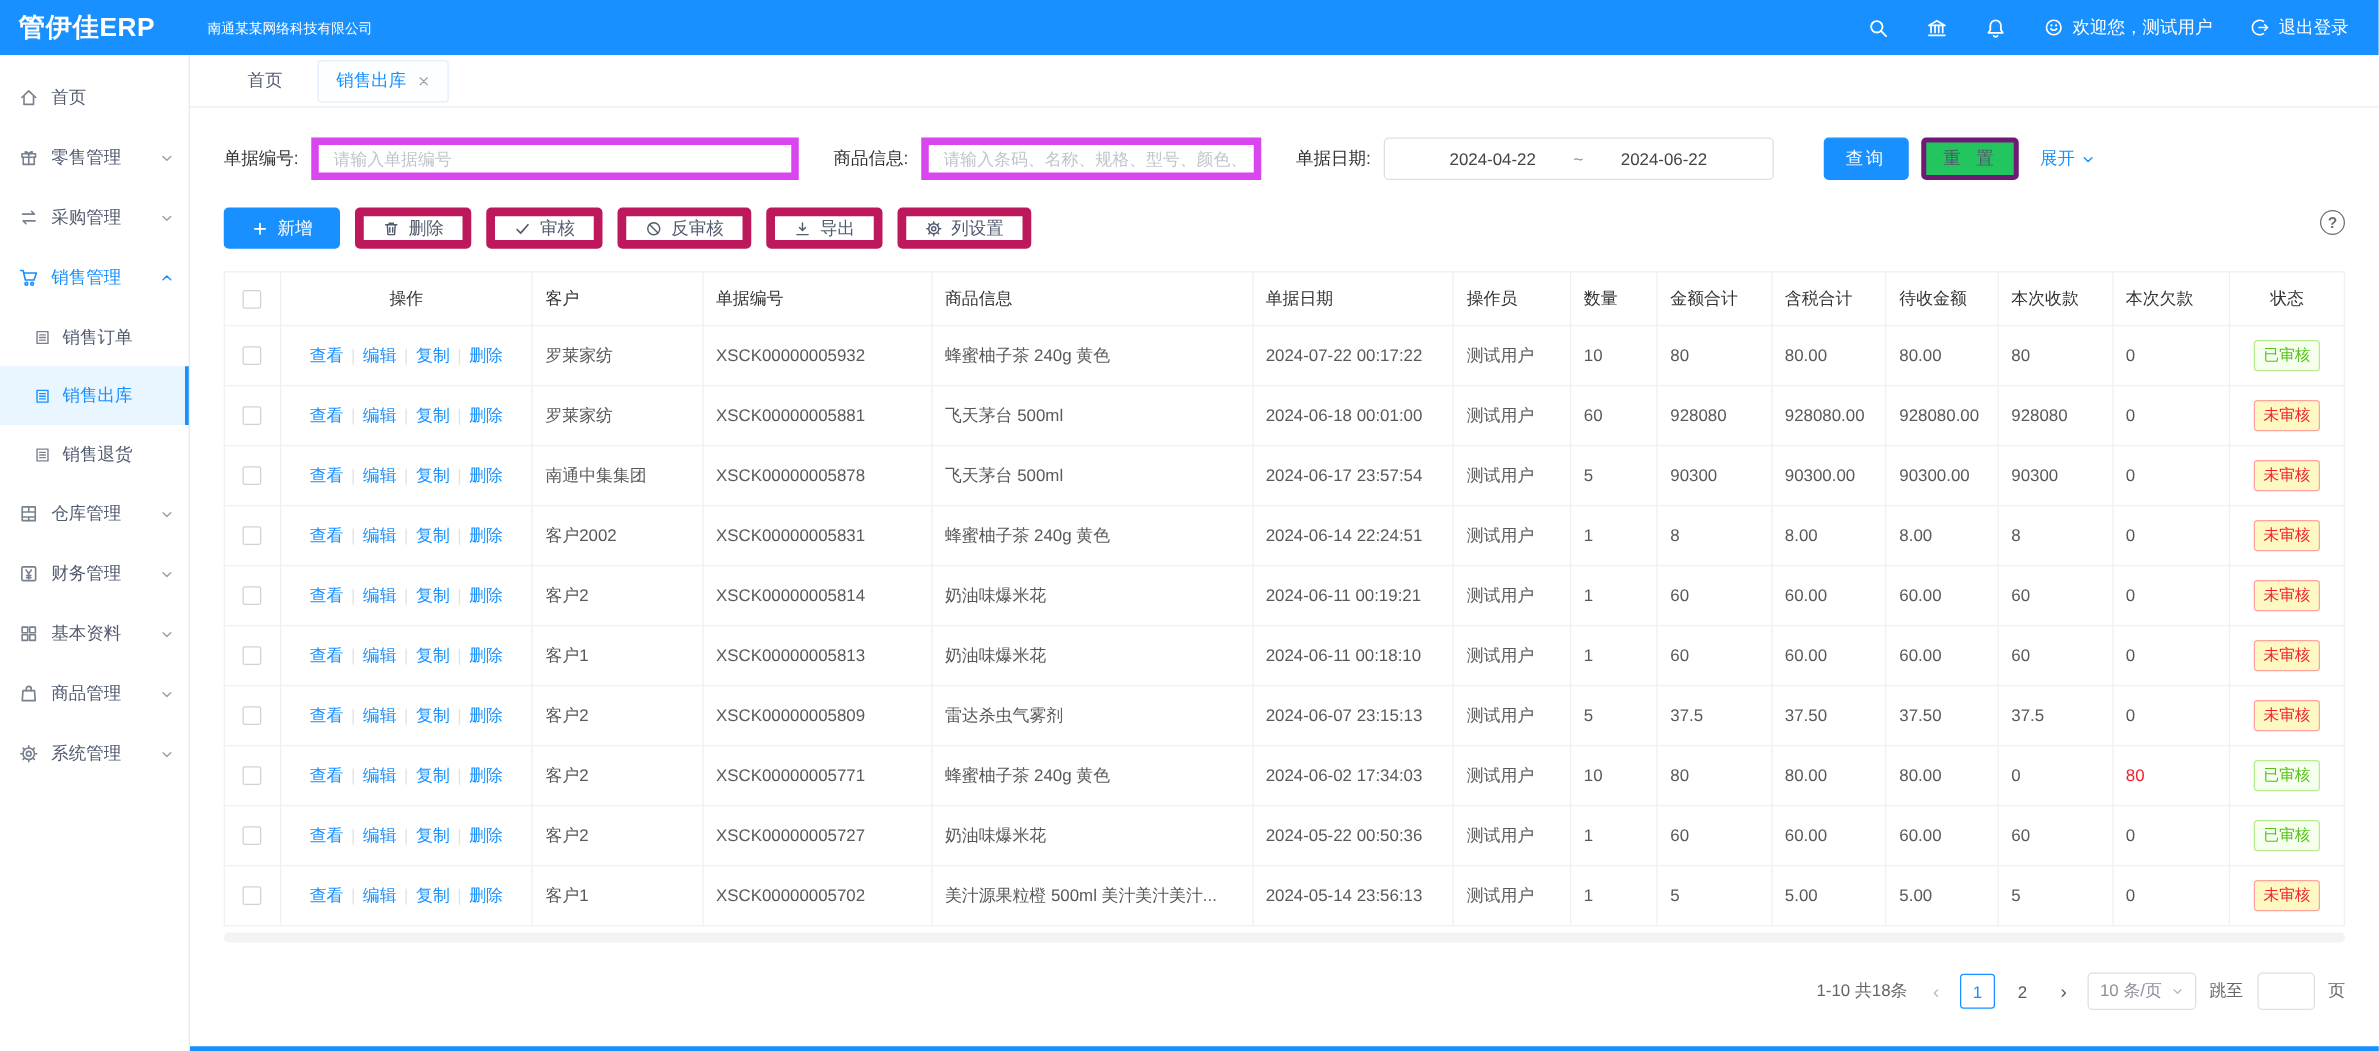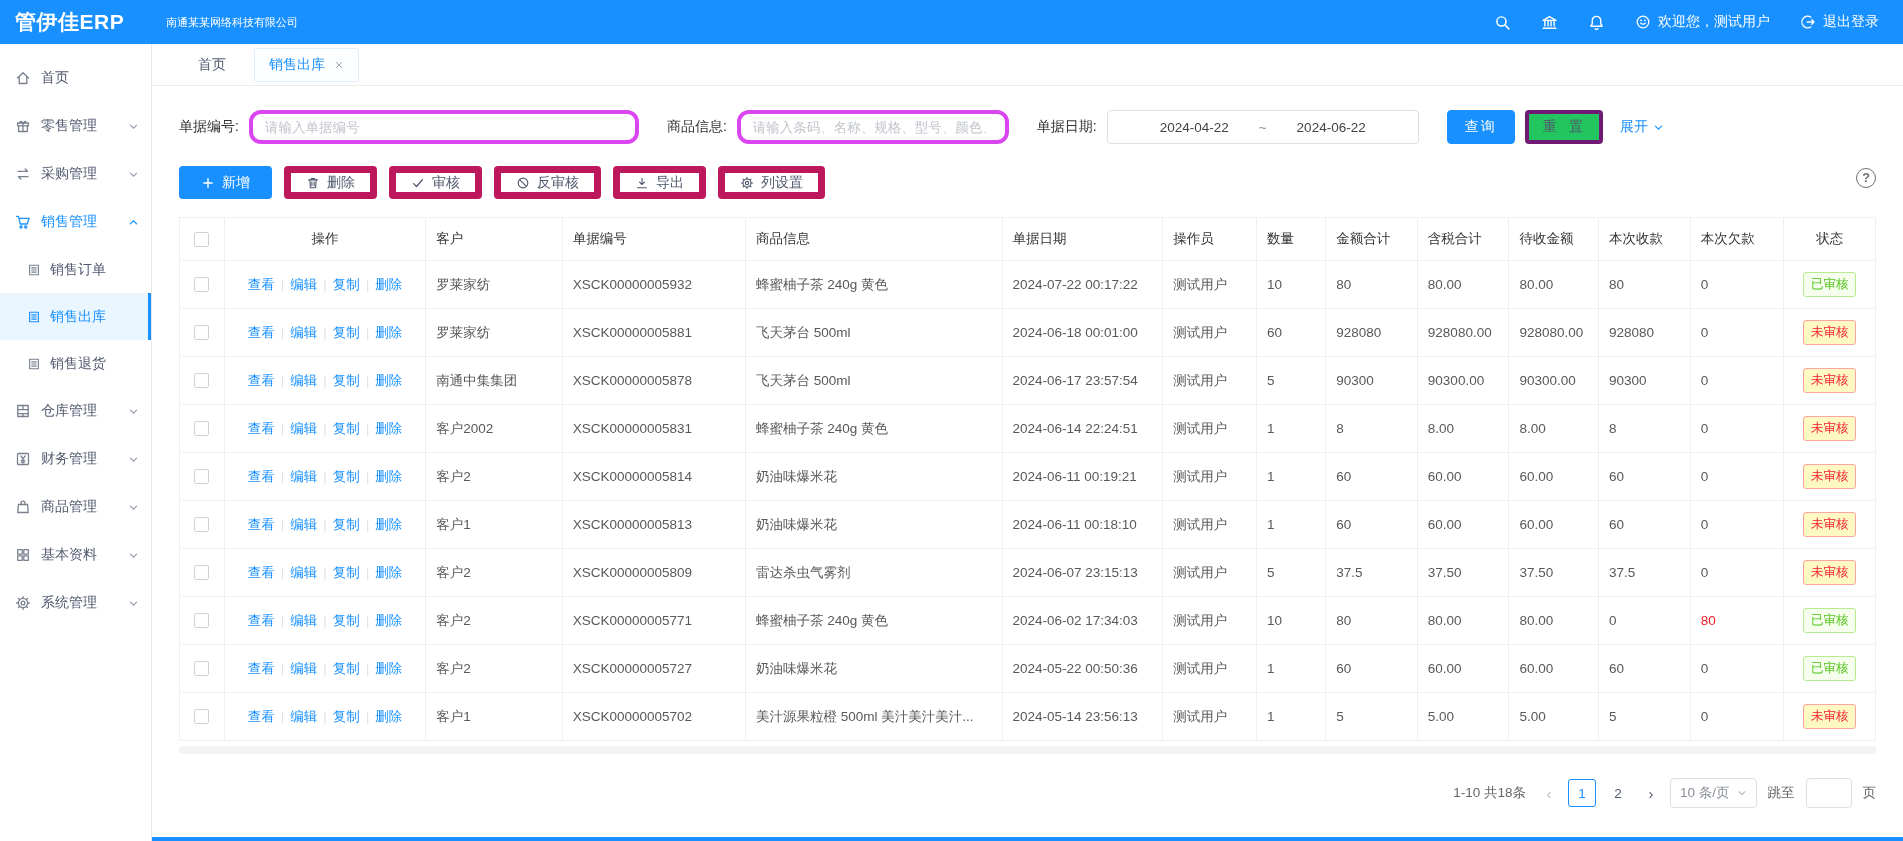--- a/index.html
+++ b/index.html
@@ -41,21 +41,21 @@
   .tab { display: flex; align-items: center; gap: 9px; padding: 7px 14px; color: #515a6e; cursor: pointer; border-radius: 3px; }
   .tab.active { color: #1890ff; border: 1px solid #e3eefb; background: #fdfeff; }
   .tab .tclose { color: #9aa1ad; }
   .tab .tclose svg { width: 10px; height: 10px; }
 
   
   .content { padding: 0 27px; position: relative; flex: 1; }
 
   .filter-row { display: flex; align-items: center; margin-top: 24px; }
   .f-label { margin-right: 10px; color: #333; }
-  .f-input { height: 34px; border: 4px solid #d946ef; border-radius: 12px; padding: 0 12px; font-size: 13.5px; color: #0f766e; outline: none; font-family: inherit; }
+  .f-input { height: 34px; border: 6px solid #d946ef; border-radius: 0; padding: 0 12px; font-size: 13.5px; color: #0f766e; outline: none; font-family: inherit; }
   .f-input::placeholder { color: #c0c4cc; }
   .inp-order { width: 390px; }
   .inp-product { width: 272px; margin-right: 0; }
   .date-range { width: 312px; height: 34px; border: 1px solid #dcdfe6; border-radius: 4px; display: flex; align-items: center; justify-content: center; gap: 30px; font-size: 13.5px; color: #444; cursor: pointer; }
   .btn { height: 34px; border-radius: 4px; font-size: 14px; display: inline-flex; align-items: center; justify-content: center; cursor: pointer; }
   .btn-primary { background: #1890ff; border: 1px solid #1890ff; color: #fff; padding: 0 17px; }
   .btn-plain { background: #22c55e; border: 4px solid #701a75; color: #515a6e; padding: 0 14px; letter-spacing: 2px; font-family: Liberation Mono, monospace; }
   .expand-link { color: #1890ff; display: inline-flex; align-items: center; gap: 5px; margin-left: 17px; cursor: pointer; }
   .expand-link svg { width: 11px; height: 11px; }
 
@@ -250,41 +250,41 @@
     <span>财务管理</span>
         <span class="chev">
           <svg viewBox="0 0 16 16" fill="none" stroke="currentColor" stroke-width="1.7" stroke-linecap="round" stroke-linejoin="round">
             <path d="M3.5 6 8 10.5 12.5 6"></path>
           </svg>
         </span>
       </div>
       <div class="menu-item">
         <span class="micon">
           <svg viewBox="0 0 16 16" fill="none" stroke="currentColor" stroke-width="1.3" stroke-linecap="round" stroke-linejoin="round">
-            <path d="M3.4 5.5h9.2l.6 8H2.8Z"></path>
-            <path d="M6 5.5V4.1a2 2 0 0 1 4 0v1.4"></path>
-          </svg>
-        </span>
-    <span>商品管理</span>
-        <span class="chev">
-          <svg viewBox="0 0 16 16" fill="none" stroke="currentColor" stroke-width="1.7" stroke-linecap="round" stroke-linejoin="round">
-            <path d="M3.5 6 8 10.5 12.5 6"></path>
-          </svg>
-        </span>
-      </div>
-      <div class="menu-item">
-        <span class="micon">
-          <svg viewBox="0 0 16 16" fill="none" stroke="currentColor" stroke-width="1.3" stroke-linecap="round" stroke-linejoin="round">
             <rect x="2.7" y="2.7" width="4.5" height="4.5"></rect>
             <rect x="8.8" y="2.7" width="4.5" height="4.5"></rect>
             <rect x="2.7" y="8.8" width="4.5" height="4.5"></rect>
             <rect x="8.8" y="8.8" width="4.5" height="4.5"></rect>
           </svg>
         </span>
     <span>基本资料</span>
+        <span class="chev">
+          <svg viewBox="0 0 16 16" fill="none" stroke="currentColor" stroke-width="1.7" stroke-linecap="round" stroke-linejoin="round">
+            <path d="M3.5 6 8 10.5 12.5 6"></path>
+          </svg>
+        </span>
+      </div>
+      <div class="menu-item">
+        <span class="micon">
+          <svg viewBox="0 0 16 16" fill="none" stroke="currentColor" stroke-width="1.3" stroke-linecap="round" stroke-linejoin="round">
+            <path d="M3.4 5.5h9.2l.6 8H2.8Z"></path>
+            <path d="M6 5.5V4.1a2 2 0 0 1 4 0v1.4"></path>
+          </svg>
+        </span>
+    <span>商品管理</span>
         <span class="chev">
           <svg viewBox="0 0 16 16" fill="none" stroke="currentColor" stroke-width="1.7" stroke-linecap="round" stroke-linejoin="round">
             <path d="M3.5 6 8 10.5 12.5 6"></path>
           </svg>
         </span>
       </div>
       <div class="menu-item">
         <span class="micon">
           <svg viewBox="0 0 16 16" fill="none" stroke="currentColor" stroke-width="1.3" stroke-linecap="round" stroke-linejoin="round">
             <circle cx="8" cy="8" r="1.9"></circle>
@@ -321,21 +321,21 @@
         <span class="f-label">单据编号:</span>
         <input class="f-input inp-order" placeholder="请输入单据编号" style="">
         <span class="f-label" style="margin-left:28px">商品信息:</span>
         <input class="f-input inp-product" placeholder="请输入条码、名称、规格、型号、颜色、扩展..." style="">
         <span class="f-label" style="margin-left:28px">单据日期:</span>
         <div class="date-range">
           <span>2024-04-22</span>
           <span style="color:#8a8f99">~</span>
           <span>2024-06-22</span>
         </div>
-        <button class="btn btn-primary" style="margin-left:28px;letter-spacing:2px">查询</button>
+        <button class="btn btn-primary" style="margin-left:40px;letter-spacing:2px">查询</button>
         <button class="btn btn-plain" style="margin-left:10px">重 置</button>
         <span class="expand-link">
           <span>展开</span>
           <svg viewBox="0 0 16 16" fill="none" stroke="currentColor" stroke-width="1.6" stroke-linecap="round" stroke-linejoin="round">
               <path d="M3.5 6 8 10.5 12.5 6"></path>
             </svg>
         </span>
       </div>
 
       <div class="toolbar-row" id="toolbar">

